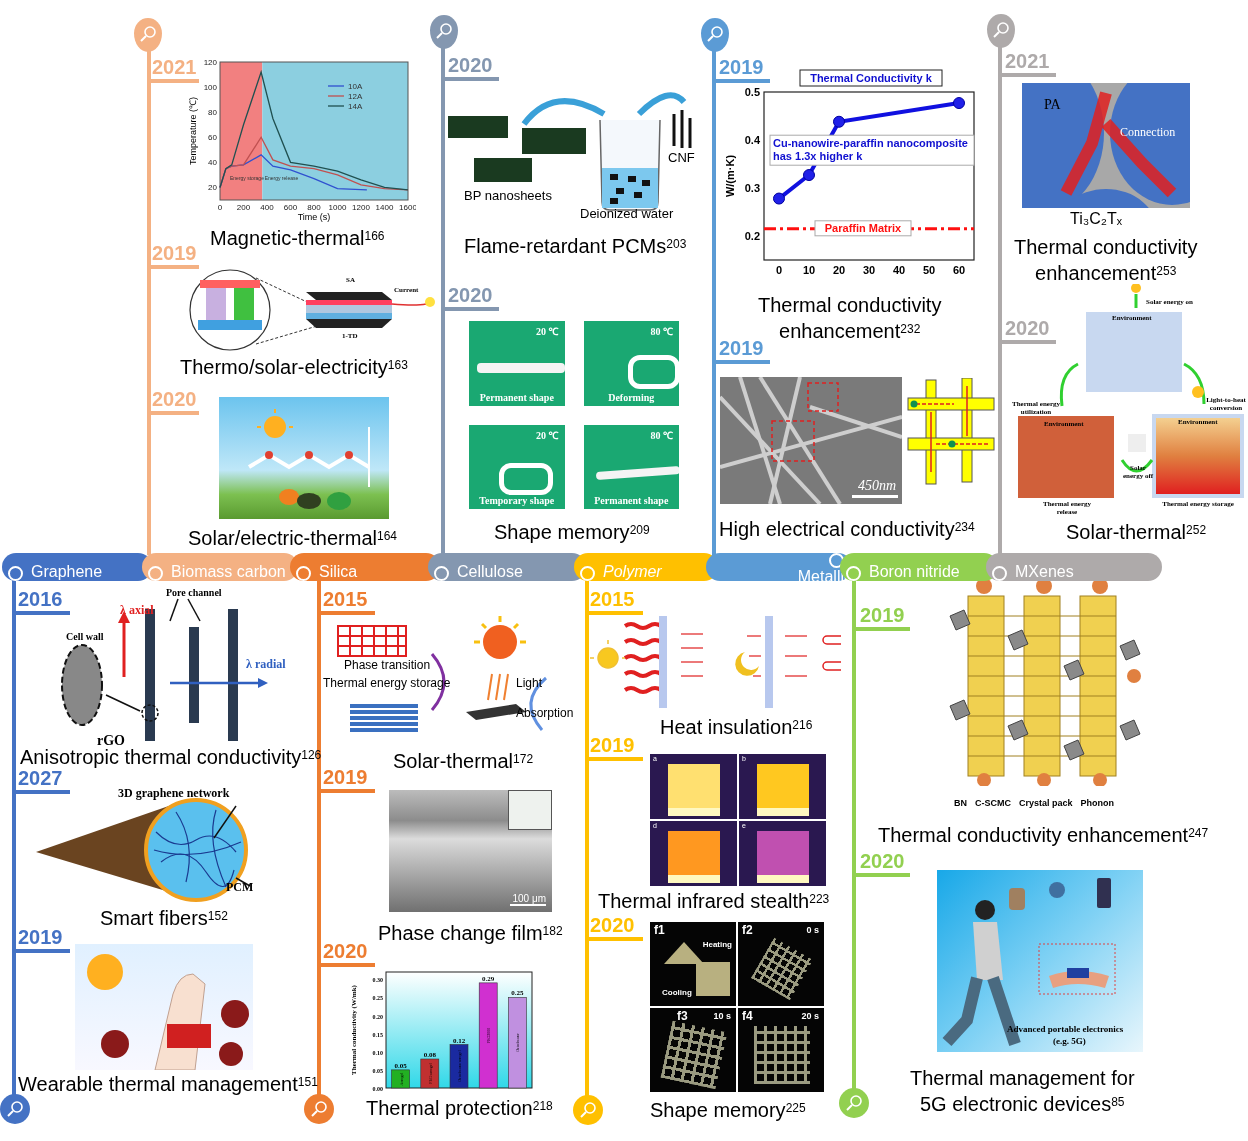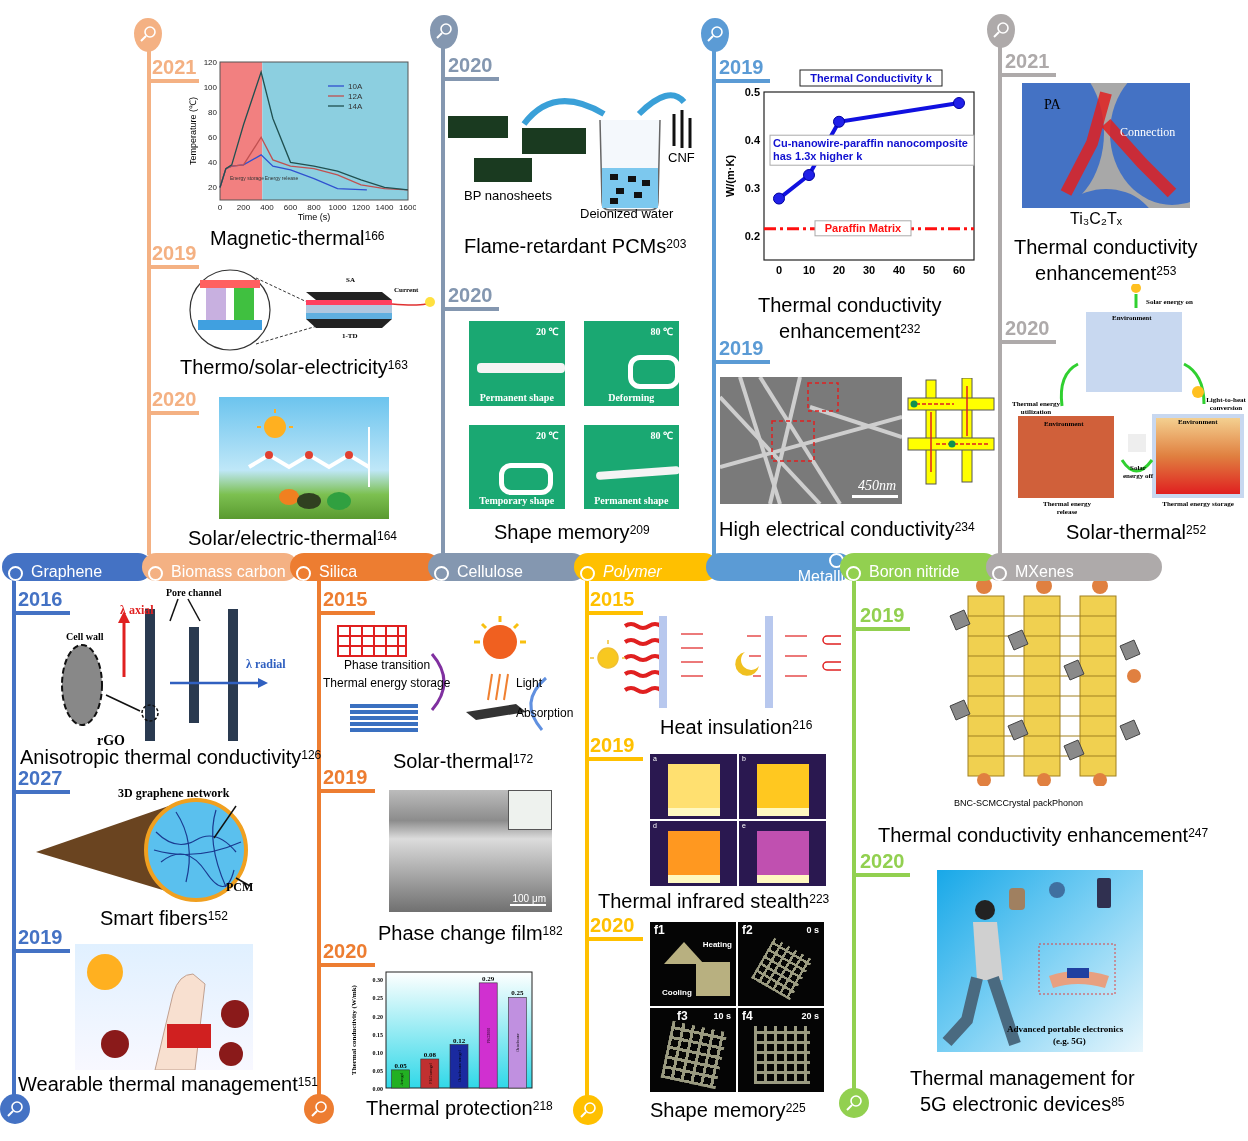--- a/index.html
+++ b/index.html
@@ -673,21 +673,21 @@
     <g fill="#e08040">
         <circle cx="40" cy="10" r="8"></circle>
         <circle cx="100" cy="10" r="8"></circle>
         <circle cx="156" cy="10" r="8"></circle>
         <circle cx="190" cy="100" r="7"></circle>
         <circle cx="40" cy="204" r="7"></circle>
         <circle cx="100" cy="204" r="7"></circle>
         <circle cx="156" cy="204" r="7"></circle>
       </g>
   </svg>
-  <div class="abs" style="left:10px;top:222px;display:flex;font-size:9px;font-weight:normal;">
+  <div class="abs" style="left:10px;top:222px;display:flex;gap:8px;font-size:9px;font-weight:bold;">
     <span>BN</span>
     <span>C-SCMC</span>
     <span>Crystal pack</span>
     <span>Phonon</span>
   </div>
 </div>
 <div class="caption" style="left:878px;top:824px;"><span>Thermal conductivity enhancement</span><sup>247</sup></div>
 
 <div class="year" style="left:860px;top:850px;color:#92D050;">2020</div>
 <div class="year-ul" style="left:852px;top:873px;width:58px;background:#92D050;"></div>

